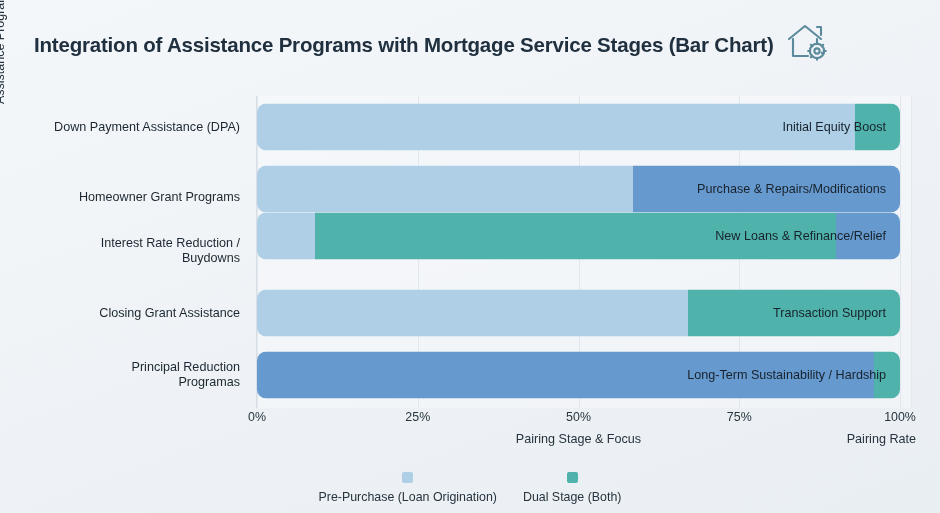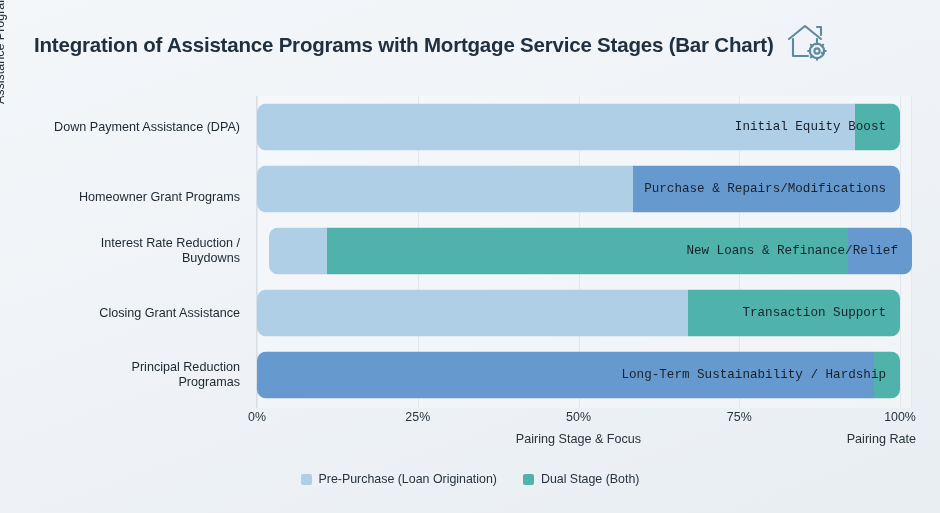--- a/index.html
+++ b/index.html
@@ -130,21 +130,20 @@
     position: absolute;
     right: 0;
     top: 0;
     height: 60px;
     line-height: 47px;
     font-size: 12.6px;
     color: #18222c;
     padding-right: 14px;
     white-space: nowrap;
     pointer-events: none;
-    font-family: Liberation Mono, monospace;
   }
 
   
   .x-ticks {
     position: absolute;
     left: 257px;
     top: 410px;
     width: 643px;
     height: 20px;
   }
@@ -182,20 +181,21 @@
     top: 472px;
     display: flex;
     justify-content: center;
     align-items: center;
     gap: 26px;
   }
   .legend-item {
     display: flex;
     align-items: center;
     gap: 7px;
+    flex-direction: column;
   }
   .legend-swatch {
     width: 11px;
     height: 11px;
     border-radius: 2px;
     flex: none;
   }
   .legend-label {
     font-size: 12.4px;
     color: #27333d;
@@ -251,21 +251,21 @@
         </div>
         <div class="bar-annot">Initial Equity Boost</div>
       </div>
       <div class="bar-row" style="top: 93px;">
         <div class="bar-track">
           <div class="seg" style="width: 58.5%; background: rgb(174, 207, 230);"></div>
           <div class="seg" style="width: 41.5%; background: rgb(102, 153, 206);"></div>
         </div>
         <div class="bar-annot">Purchase &amp; Repairs/Modifications</div>
       </div>
-      <div class="bar-row" style="top: 155px; padding-left: 12px;">
+      <div class="bar-row" style="top: 140px;">
         <div class="bar-track">
           <div class="seg" style="width: 9%; background: rgb(174, 207, 230);"></div>
           <div class="seg" style="width: 81%; background: rgb(79, 179, 172);"></div>
           <div class="seg" style="width: 10%; background: rgb(102, 153, 206);"></div>
         </div>
         <div class="bar-annot">New Loans &amp; Refinance/Relief</div>
       </div>
       <div class="bar-row" style="top: 217px;">
         <div class="bar-track">
           <div class="seg" style="width: 67%; background: rgb(174, 207, 230);"></div>

